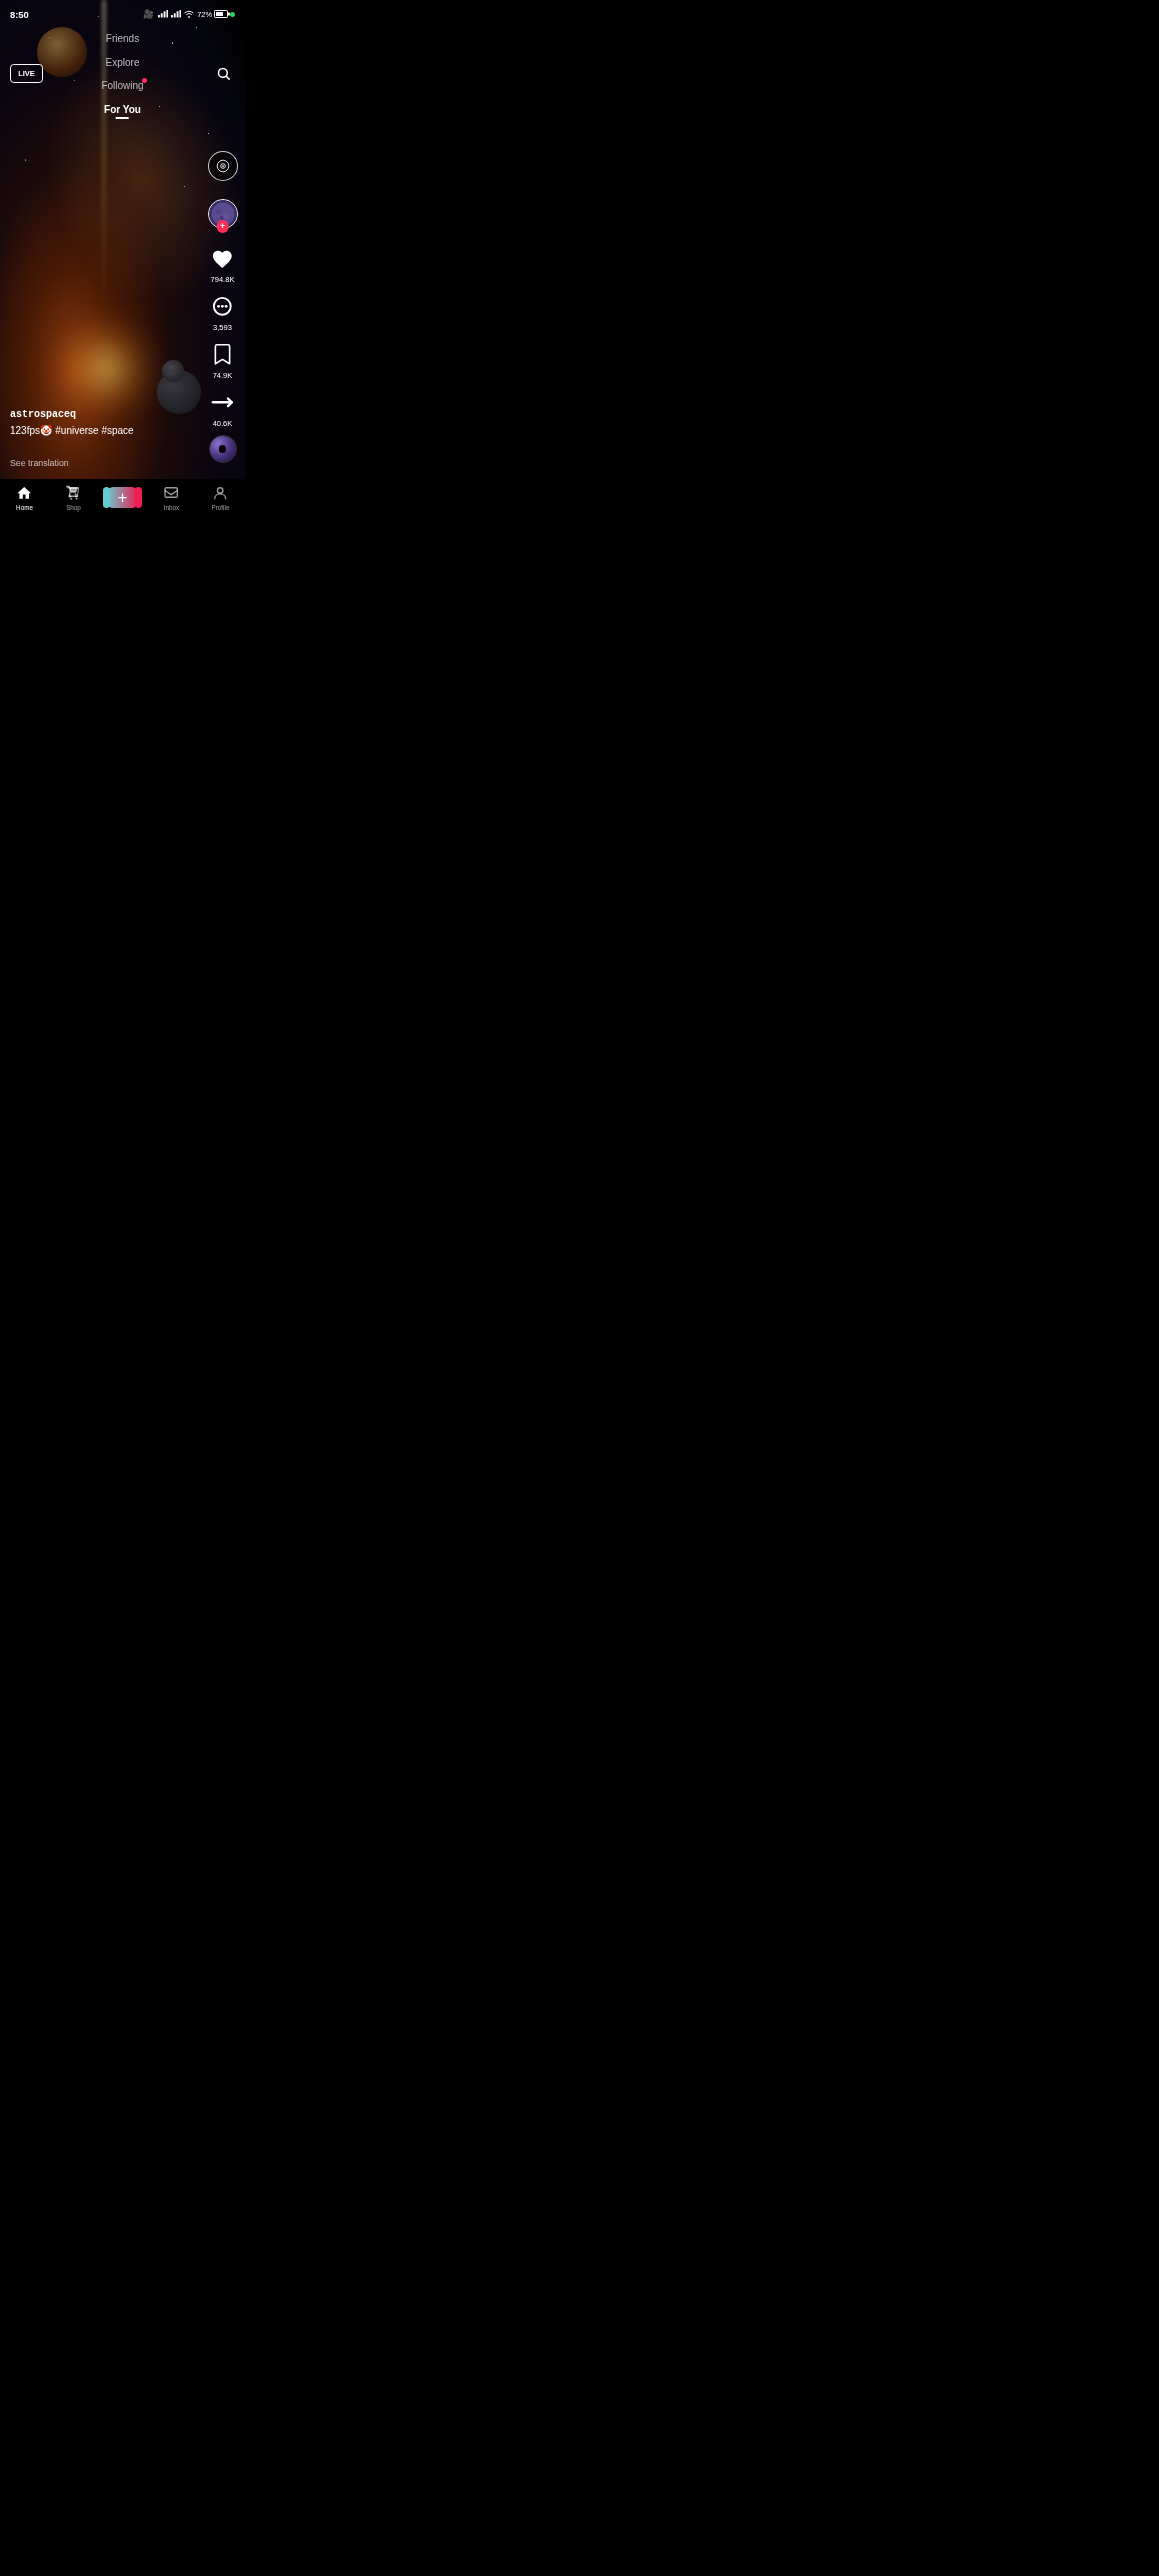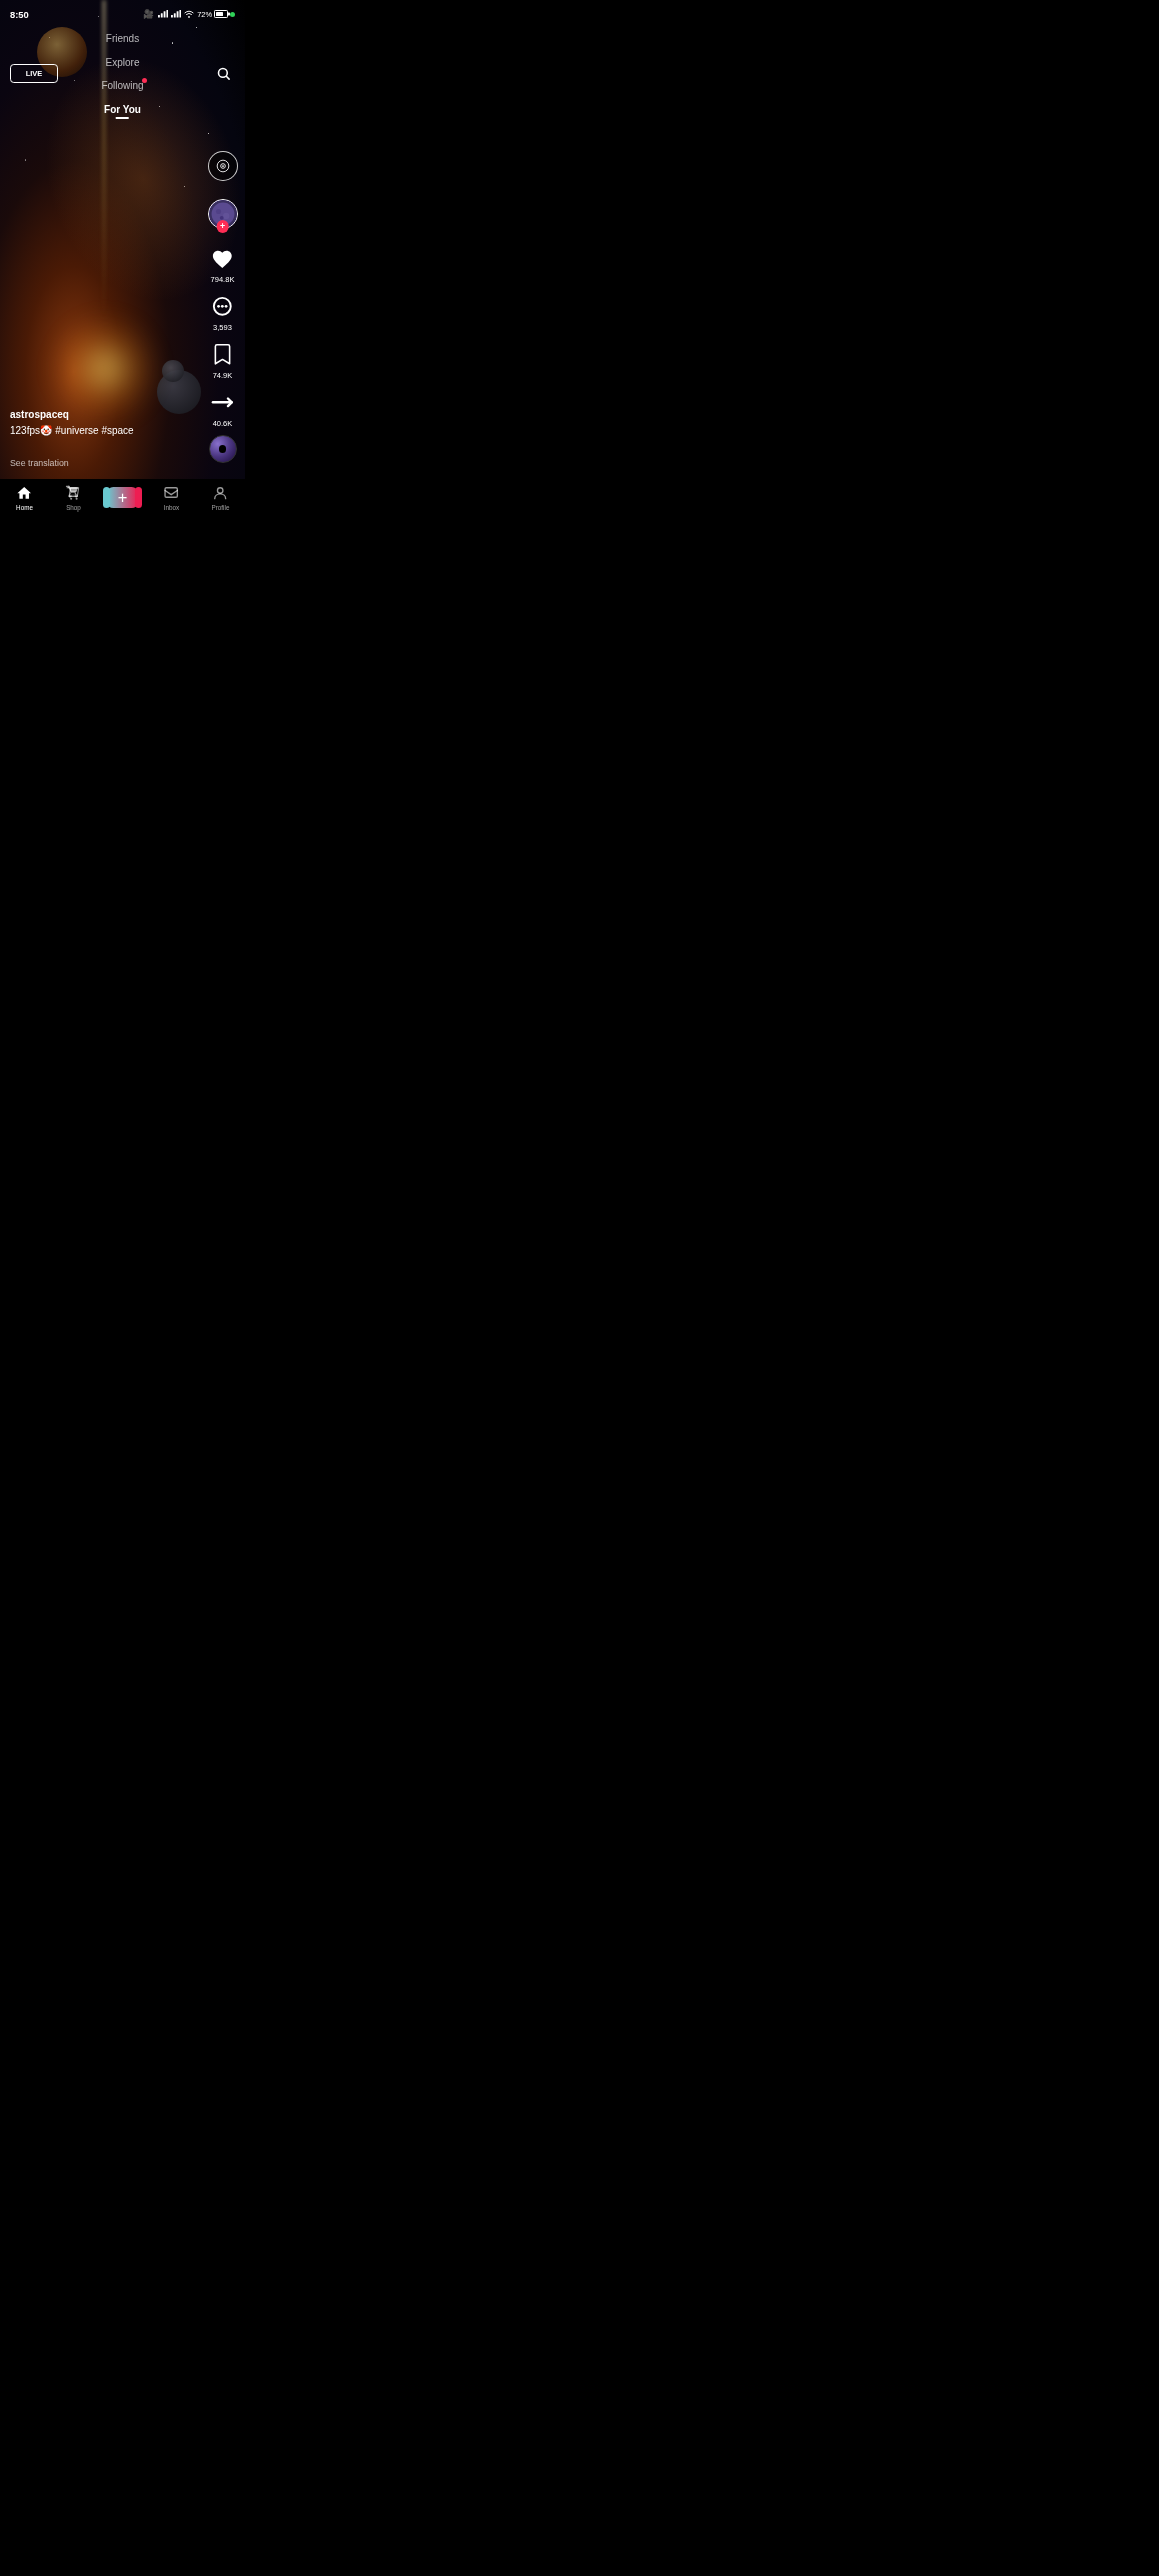--- a/index.html
+++ b/index.html
@@ -201,21 +201,21 @@
       z-index: 100;
       padding: 5px 0;
     }
 
     .live-btn {
       position: absolute;
       left: 10px;
       display: flex;
       align-items: center;
       justify-content: center;
-      width: 48px;
+      width: 33px;
       height: 19px;
       border: 0.9px solid #fff;
       border-radius: 3.8px;
       font-size: 7.5px;
       font-weight: 700;
       color: #fff;
     }
 
     .search-btn {
       position: absolute;
@@ -394,20 +394,21 @@
       left: 10px;
       right: 47px;
       z-index: 100;
     }
 
     .username {
       font-size: 10px;
       font-weight: 700;
       color: #fff;
       margin-bottom: 3.8px;
+      font-family: Liberation Mono, monospace;
     }
 
     .caption {
       font-size: 10px;
       color: #fff;
       margin-bottom: 20px;
       line-height: 1.4;
     }
 
     .see-translation {

